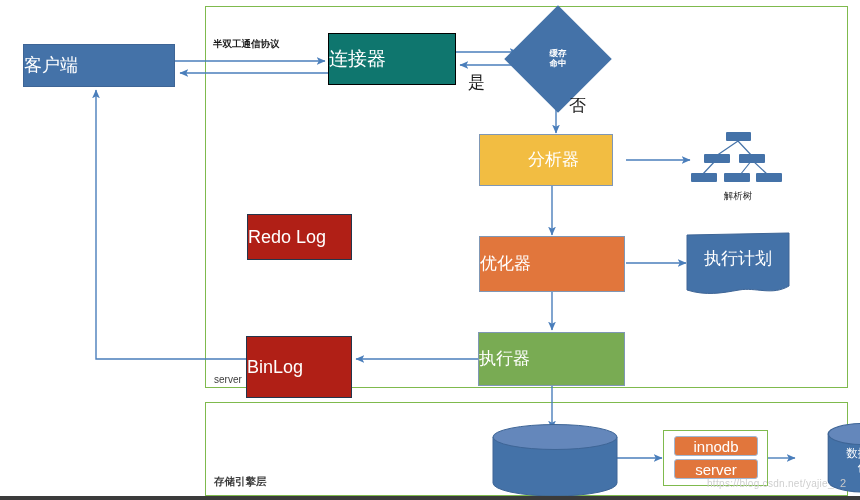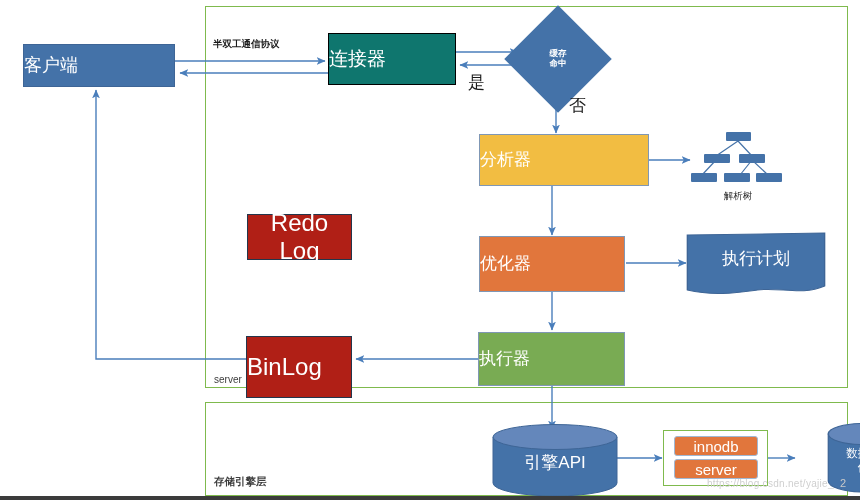--- a/index.html
+++ b/index.html
@@ -62,21 +62,21 @@
     font-size: 17px;
   }
   .n-executor {
     background: #79ab53;
     border: 1px solid #7f97b5;
     font-size: 17px;
   }
   .n-redolog, .n-binlog {
     background: #b01f16;
     border: 1.5px solid #23364c;
-    font-size: 24px;
+    font-size: 18px;
   }
   
   .n-diamond {
     position: absolute;
     width: 76px;
     height: 76px;
   }
   .n-diamond .dshape {
     position: absolute;
     inset: 0;
@@ -93,21 +93,20 @@
     color: #fff;
     font-size: 8.5px;
     line-height: 1.15;
     font-weight: 700;
   }
   
   .n-doc {
     position: absolute;
     width: 104px;
     height: 62px;
-    padding-left: 36px;
   }
   .n-doc svg { position: absolute; inset: 0; width: 100%; height: 100%; }
   .n-doc .doctext {
     position: absolute;
     left: 0; right: 0; top: 6px;
     height: 40px;
     display: flex; align-items: center; justify-content: center;
     color: #fff; font-size: 17px;
   }
   
@@ -234,21 +233,21 @@
   </div>
 
   <div class="n-diamond" style="left:520px; top:21px;">
     <div class="dshape"></div>
     <div class="dtext">
       <span>缓存</span>
       <span>命中</span>
     </div>
   </div>
 
-  <div class="box n-analyzer" style="left:479px; top:134px; width:170px; height:52px;">
+  <div class="box n-analyzer" style="left:479px; top:134px; width:134px; height:52px;padding-left:48px;">
     <span>分析器</span>
   </div>
 
   <div class="box n-optimizer" style="left:479px; top:236px; width:146px; height:56px;">
     <span>优化器</span>
   </div>
 
   <div class="box n-executor" style="left:478px; top:332px; width:147px; height:54px;">
     <span>执行器</span>
   </div>
@@ -289,23 +288,20 @@
     <div class="doctext">
       <span>执行计划</span>
     </div>
   </div>
 
   <div class="cyl" style="left:492px; top:424px; width:126px; height:72px;">
     <svg viewBox="0 0 126 72" preserveAspectRatio="none" xmlns="http://www.w3.org/2000/svg">
       <path d="M1,13 L1,59 A62,13 0 0 0 125,59 L125,13 Z" fill="#4472a8" stroke="#3e6596" stroke-width="1"></path>
       <ellipse cx="63" cy="13" rx="62" ry="12.5" fill="#6487bb" stroke="#3e6596" stroke-width="1"></ellipse>
     </svg>
-    <div class="cyltext" style="font-size:17px;">
-      <span>引擎API</span>
-    </div>
   </div>
 
   <div class="engine-frame" style="left:663px; top:430px; width:105px; height:56px;"></div>
   <div class="pill" style="left:674px; top:436px; width:84px; height:20px;">
     <span>innodb</span>
   </div>
   <div class="pill" style="left:674px; top:459px; width:84px; height:20px;">
     <span>server</span>
   </div>
 

